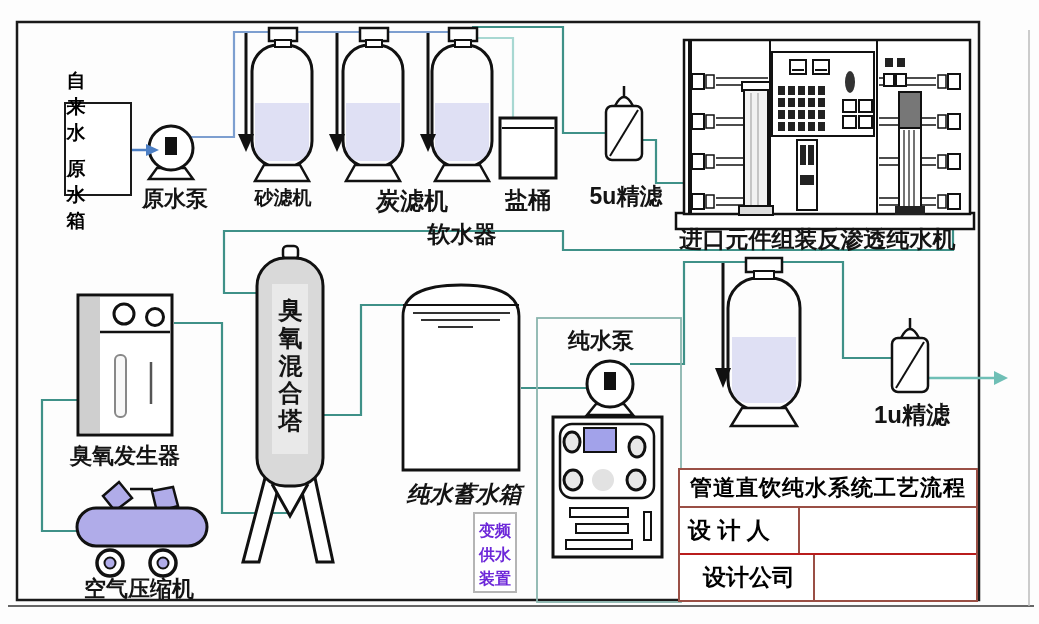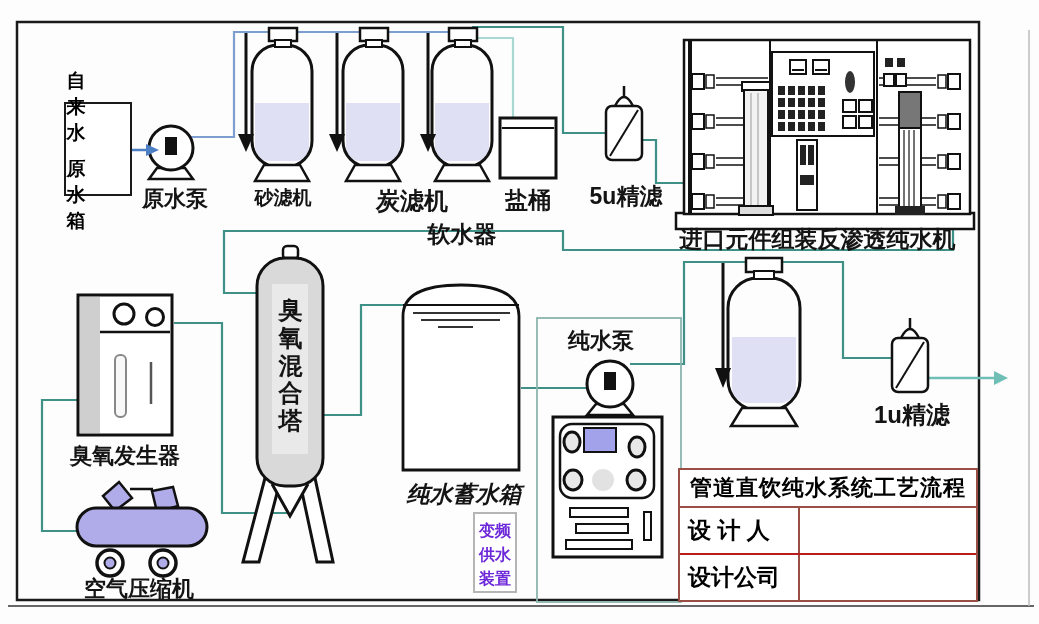--- a/index.html
+++ b/index.html
@@ -13,21 +13,21 @@
               padding-top:4px;z-index:3;}
   #source-box .col{width:20px;font-size:19px;font-weight:bold;word-break:break-all;line-height:1.38;text-align:center;}
   #vfd-box{position:absolute;left:473px;top:512px;width:40px;height:72px;border:2px solid #b5b5b5;
            background:#fff;color:#6d28d9;font-weight:bold;font-size:16px;line-height:1.5;
            padding:5px 0 0 0;text-align:center;z-index:3;}
   #title-block{position:absolute;left:678px;top:468px;width:296px;height:130px;border:2px solid #9a4f45;
                background:#fff;z-index:3;display:flex;flex-direction:column;}
   #title-block .t-row1{height:36px;border-bottom:2px solid #9a4f45;display:flex;align-items:center;
                        justify-content:center;font-size:22px;font-weight:bold;letter-spacing:1px;}
   #title-block .t-row{flex:1;display:flex;border-bottom:2px solid #b91c1c;}
-  #title-block .t-row:last-child{border-bottom:none;}
+  #title-block .t-row:last-child{border-bottom:none;padding-left:15px;}
   #title-block .t-cell-l{width:110px;border-right:2px solid #9a4f45;display:flex;align-items:center;
                          padding-left:8px;font-size:23px;font-weight:bold;}
   #title-block .t-cell-r{flex:1;}
 </style>
 </head>
 <body>
 
 <div id="stage">
 
 <svg width="1039" height="624" viewBox="0 0 1039 624">

